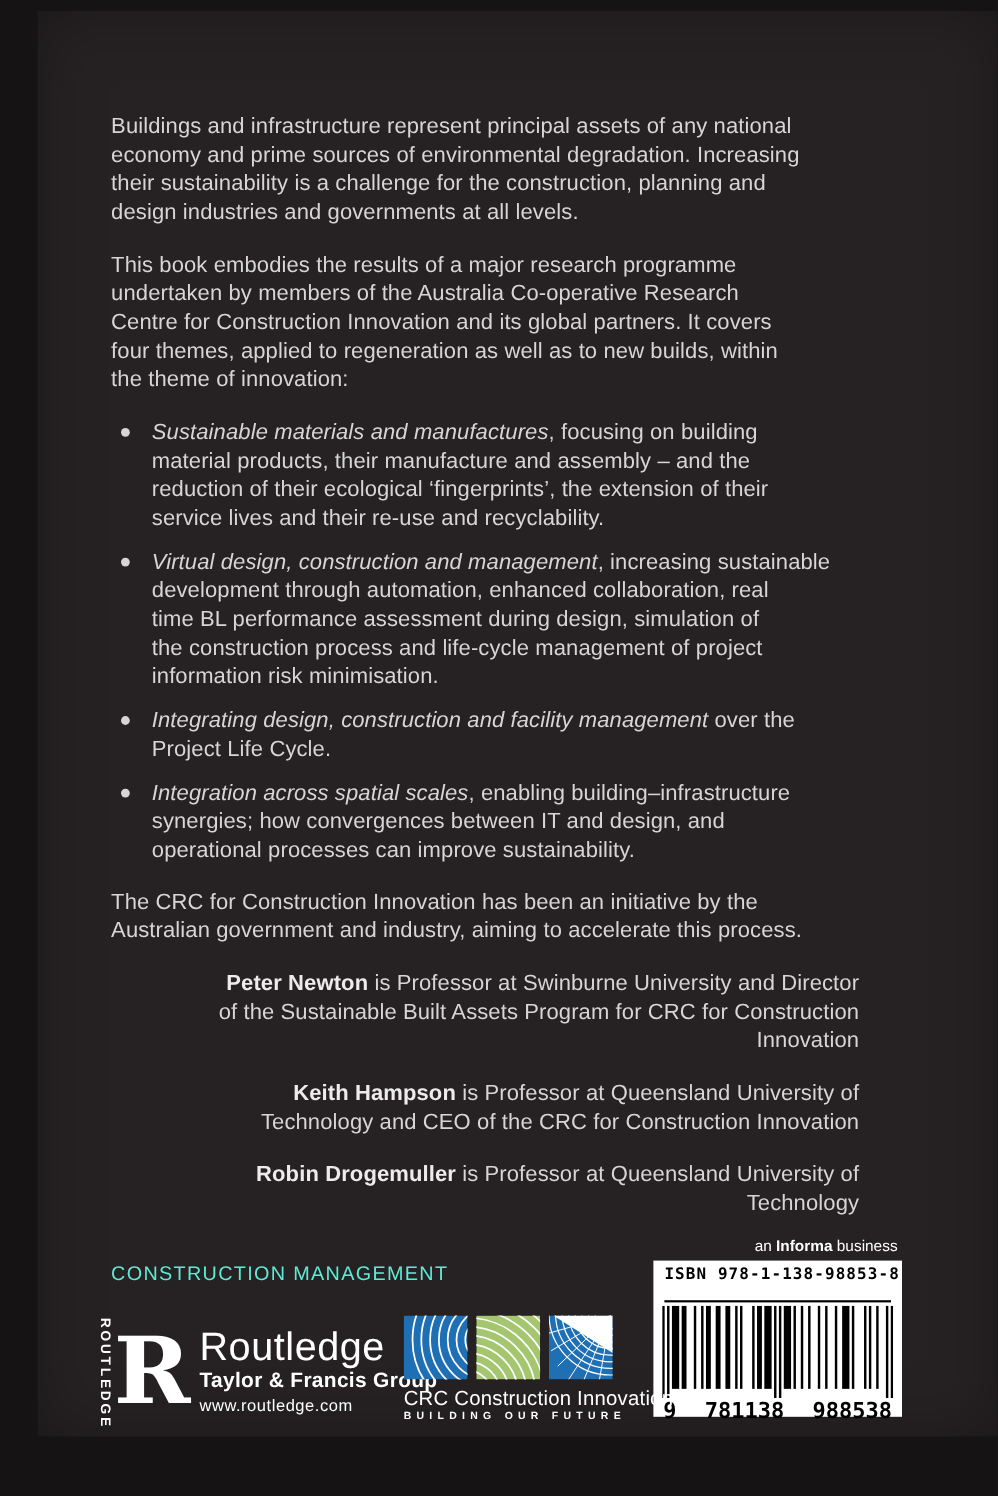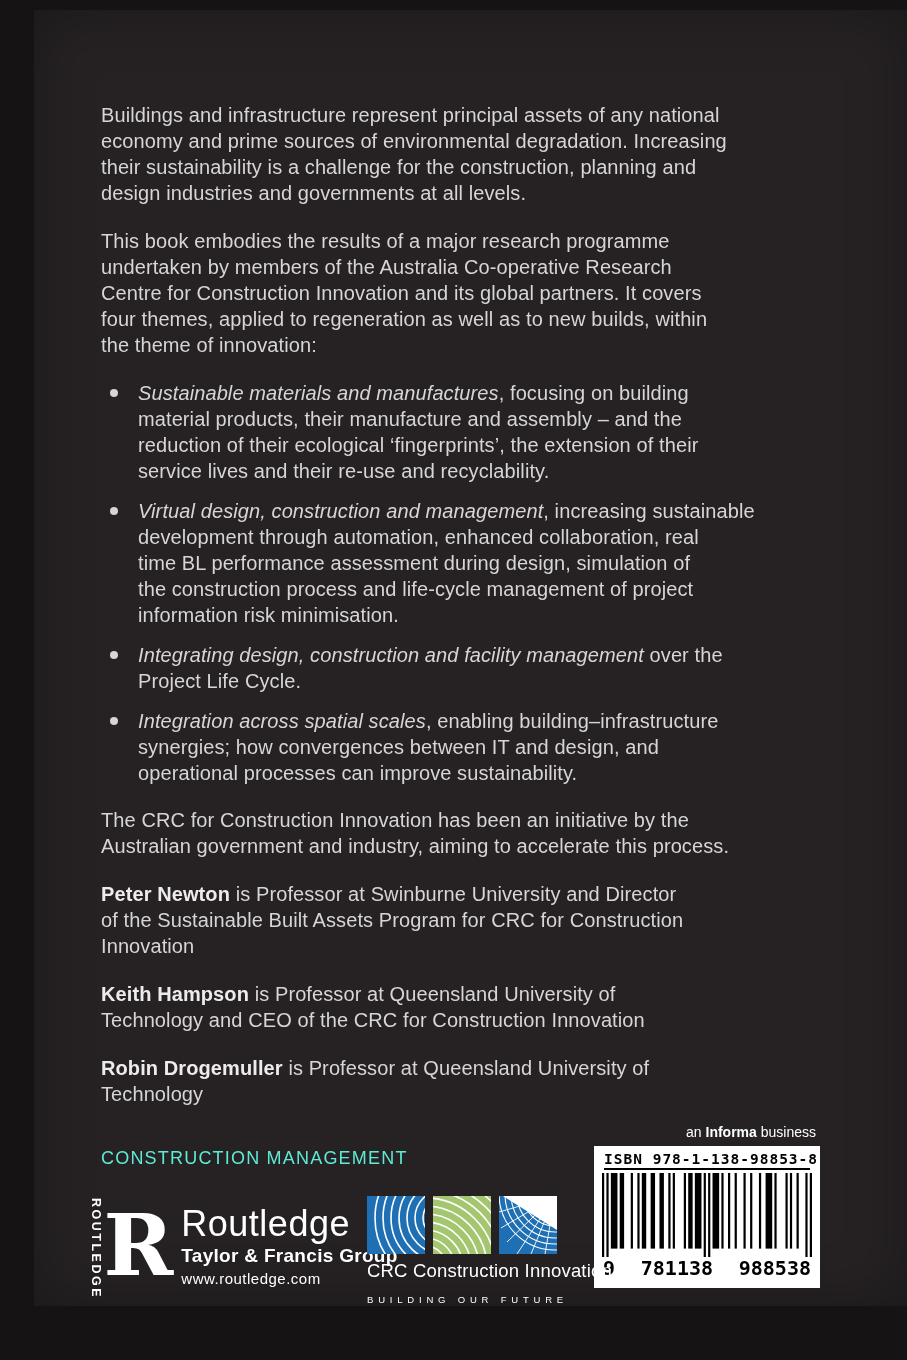--- a/index.html
+++ b/index.html
@@ -21,39 +21,39 @@
     letter-spacing:.1px;
   }
   .content p{margin:16px 0 22px 0;}
   .blurb-list{list-style:none;margin:12px 0 21px 0;padding:0;}
   .blurb-list li{position:relative;padding-left:37px;margin-bottom:14px;}
   .blurb-list li::before{
     content:"";position:absolute;left:9px;top:9px;width:8px;height:8px;
     border-radius:50%;background:#d7d5d5;
   }
   .lead{font-style:italic;}
-  .bio{margin:0 0 15px 0;}
+  .bio{margin:0 0 15px 0;text-align:right;}
   .author-name{font-weight:bold;color:#edebeb;}
   .category{
     margin-top:38px;font-size:18px;letter-spacing:1.2px;color:#5eead4;
   }
   
   .informa{
     position:absolute;left:558px;top:1114px;width:224px;
     text-align:right;color:#fff;font-size:14px;
   }
   .informa b{font-weight:bold;}
   .barcode{
     position:absolute;left:560px;top:1136px;width:226px;height:142px;
     background:#fff;box-sizing:border-box;padding:5px 8px 0 8px;color:#000;
   }
   .isbn-label{
     font-family:"DejaVu Sans Mono",monospace;font-weight:bold;
     font-size:14.5px;text-align:center;letter-spacing:1px;
-    border-bottom:2px solid #000;padding-bottom:1px;margin:0 2px;
+    border-bottom:2px solid #000;padding-bottom:15px;margin:0 2px;
     white-space:nowrap;
   }
   .bars{display:block;width:100%;height:84px;margin-top:3px;}
   .barcode-digits{
     display:flex;justify-content:space-between;align-items:center;
     font-family:"DejaVu Sans Mono",monospace;font-size:20px;font-weight:bold;
     line-height:22px;padding:0 1px;
   }
   
   .routledge{
@@ -72,22 +72,22 @@
   .rout-col{display:flex;flex-direction:column;gap:3px;}
   .rout-name{font-size:36px;line-height:1.0;letter-spacing:.5px;}
   .rout-group{font-size:19px;font-weight:bold;letter-spacing:.3px;}
   .rout-url{font-size:15px;letter-spacing:.5px;}
   
   .crclogo{position:absolute;left:333px;top:1186px;color:#fff;}
   .sqrow{display:flex;gap:8px;margin-bottom:6px;}
   .crc-name{font-size:18.5px;white-space:nowrap;letter-spacing:.2px;}
   .crc-name b{font-weight:normal;}
   .crc-tag{
-    font-size:9.5px;font-weight:normal;letter-spacing:4.8px;
-    margin-top:12px;white-space:nowrap;
+    font-size:9.5px;font-weight:bold;letter-spacing:4.8px;
+    margin-top:0;white-space:nowrap;
   }
 </style>
 </head>
 <body>
 
 <div class="cover">
 
   <div class="content">
     <p><span class="pre">Buildings and infrastructure represent principal assets of any national
 economy and prime sources of environmental degradation. Increasing

